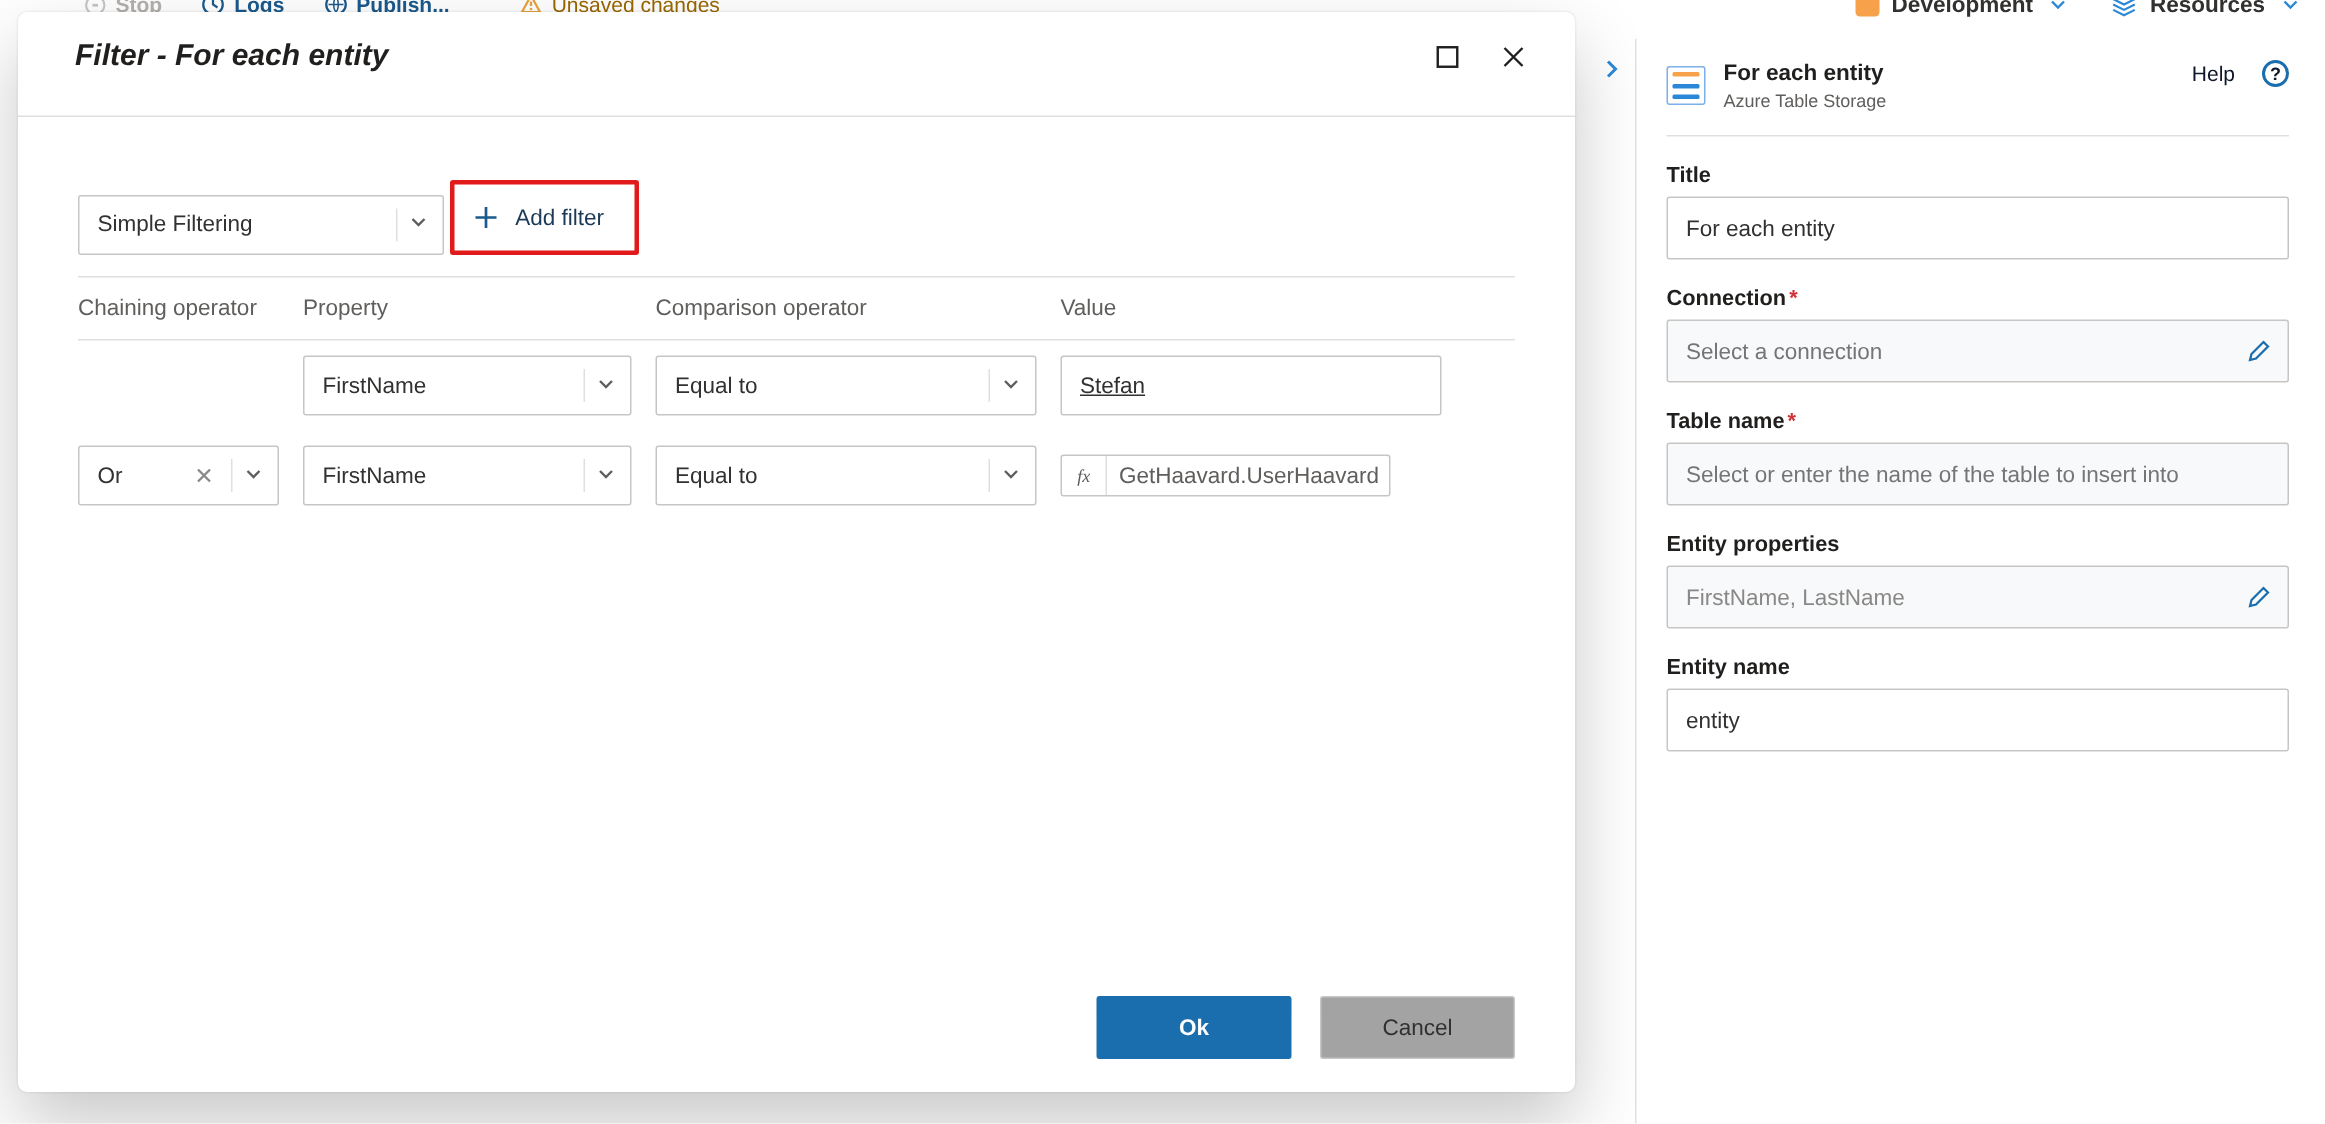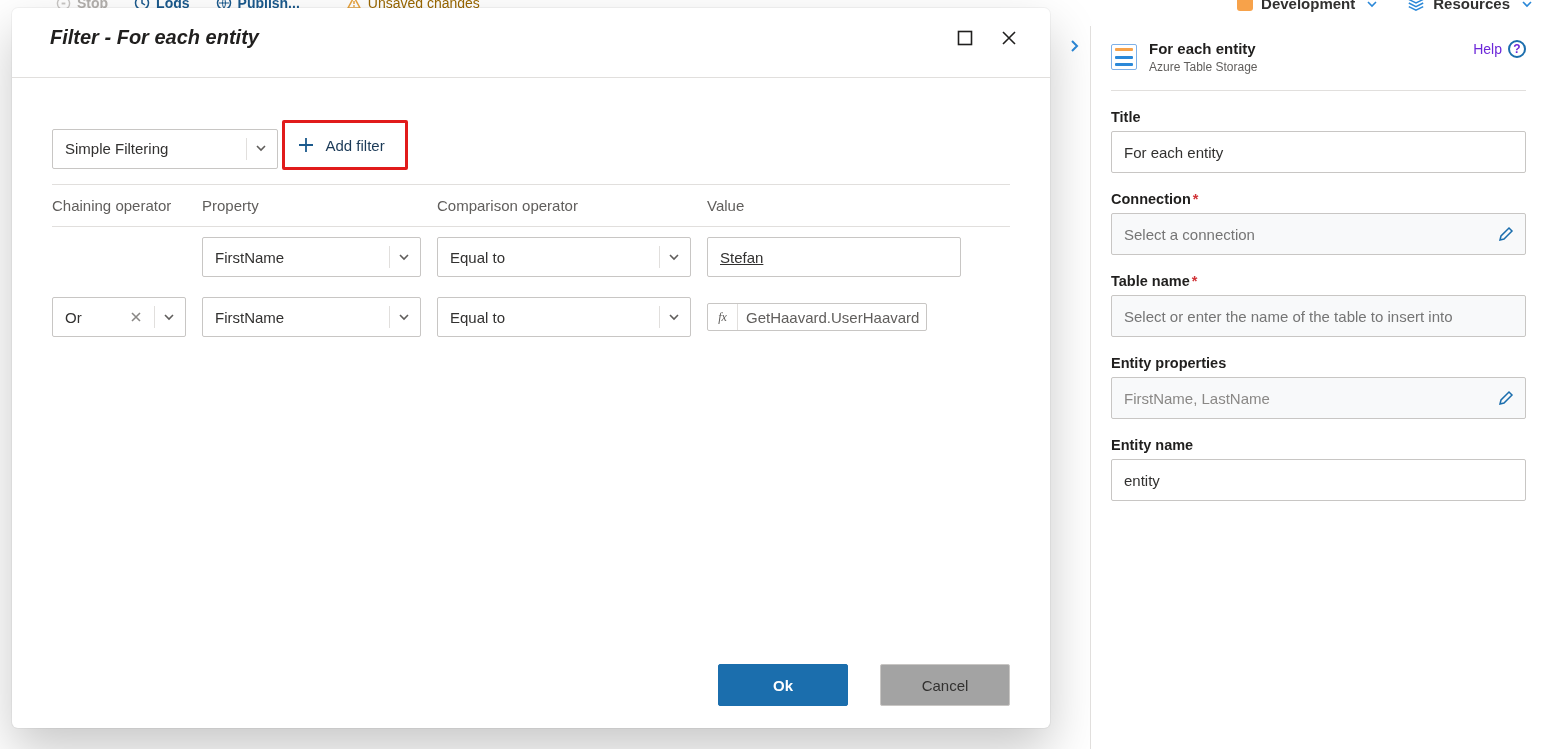--- a/index.html
+++ b/index.html
@@ -38,21 +38,21 @@
   .modal-title{font-size:20px;font-weight:600;color:#201f1e;}
   .modal-actions{display:flex;gap:22px;}
   .icon-btn{width:22px;height:22px;display:inline-flex;align-items:center;justify-content:center;cursor:pointer;color:#201f1e;}
 
   .modal-body{flex:1;padding:24px 40px 0 40px;overflow:auto;}
 
   .select{display:inline-flex;align-items:center;justify-content:space-between;border:1px solid var(--border);border-radius:2px;height:40px;padding:0 10px 0 12px;font-size:15px;color:var(--text);background:#fff;cursor:pointer;}
   .select .divider{width:1px;height:22px;background:var(--border-light);margin:0 8px;}
   .select .caret{color:#605e5c;}
 
-  .main-select{width:226px;}
+  .main-select{width:244px;}
 
   .add-filter-wrap{margin-top:18px;display:inline-block;border:3px solid #e11b1b;border-radius:2px;padding:4px 6px 4px 4px;}
   .add-filter{display:inline-flex;align-items:center;gap:10px;height:36px;padding:0 14px 0 8px;color:#1b3a57;font-size:15px;cursor:pointer;}
   .plus-ic{color:#1b5a8d;width:18px;height:18px;display:inline-flex;align-items:center;justify-content:center;}
 
   .grid{margin-top:14px;border-top:1px solid var(--border-light);}
   .hrow{display:flex;padding:12px 0;color:var(--muted);font-size:15px;border-bottom:1px solid var(--border-light);}
   .col-chain{width:150px;}
   .col-prop{width:235px;}
   .col-comp{width:270px;}
@@ -63,39 +63,39 @@
   .cell .select{width:100%;text-align:right;}
   .chain-select{width:130px;position:relative;}
   .chain-select .clear{color:#8a8886;margin-right:2px;width:16px;display:inline-flex;justify-content:center;}
   .prop-sel{width:205px;}
   .comp-sel{width:245px;}
   .val-input{width:254px;height:40px;border:1px solid var(--border);border-radius:2px;padding:0 12px;font-size:15px;color:var(--text);text-decoration:underline;}
   .val-fx{display:flex;align-items:center;width:220px;height:28px;border:1px solid var(--border);border-radius:2px;overflow:hidden;}
   .fx-badge{width:30px;height:100%;display:flex;align-items:center;justify-content:center;border-right:1px solid var(--border-light);color:#5c5a58;font-style:italic;font-size:12px;font-family:"Segoe UI",serif;}
   .fx-text{flex:1;padding:0 8px;font-size:15px;color:var(--muted);white-space:nowrap;overflow:hidden;text-align:right;}
 
-  .modal-footer{display:flex;justify-content:flex-end;gap:32px;padding:18px 40px 22px 40px;}
+  .modal-footer{display:flex;justify-content:flex-end;gap:19px;padding:18px 40px 22px 40px;}
   .btn{min-width:130px;height:42px;border-radius:2px;font-size:15px;display:inline-flex;align-items:center;justify-content:center;cursor:pointer;}
   .btn-primary{background:#1b6ead;color:#fff;border:1px solid #1b6ead;font-weight:600;}
   .btn-secondary{background:#a3a3a3;color:var(--text);border:1px solid var(--border);}
 
   
   .collapse-chevron{position:absolute;top:34px;left:1062px;width:24px;height:24px;display:flex;align-items:center;justify-content:center;color:var(--focus);cursor:pointer;}
 
   
   .side{position:absolute;top:26px;left:1090px;right:6px;bottom:0;border-left:1px solid var(--border-light);background:#fff;}
   .side-inner{padding:14px 18px 20px 20px;}
   .side-head{display:flex;align-items:flex-start;justify-content:space-between;border-bottom:1px solid var(--border-light);padding-bottom:16px;margin-bottom:18px;}
   .side-head-left{display:flex;gap:12px;align-items:center;}
   .node-ic{width:26px;height:26px;border:1px solid #7db0e8;border-radius:2px;display:flex;flex-direction:column;justify-content:space-between;padding:3px;box-sizing:border-box;}
   .node-ic .bar{height:3px;background:#2b88d8;border-radius:1px;}
   .node-ic .bar.top{background:#f7a24a;}
   .side-title{font-size:15px;font-weight:600;color:#201f1e;line-height:1.2;}
   .side-sub{font-size:12px;color:var(--muted);margin-top:2px;}
-  .help{display:flex;align-items:center;gap:6px;color:#6d28d9;font-size:14px;cursor:pointer;}
+  .help{display:flex;align-items:center;gap:18px;color:#0f172a;font-size:14px;cursor:pointer;}
   .help-ic{width:18px;height:18px;border:2px solid #1b6ead;border-radius:50%;display:inline-flex;align-items:center;justify-content:center;font-size:12px;font-weight:700;}
 
   .field-group{margin-bottom:18px;}
   .field-label{font-size:14.5px;font-weight:600;color:#201f1e;margin-bottom:6px;}
   .req{color:var(--red);margin-left:2px;}
   .field-input{width:100%;height:42px;border:1px solid var(--border);border-radius:2px;padding:0 12px;font-size:15px;color:var(--text);background:#fff;}
   .field-input.placeholder{color:#8a8886;background:var(--field-bg);}
   .field-input.muted{background:var(--field-bg);}
   .field-wrap{position:relative;}
   .edit-ic{position:absolute;right:10px;top:50%;transform:translateY(-50%);color:#1b6ead;width:20px;height:20px;display:flex;align-items:center;justify-content:center;cursor:pointer;}

